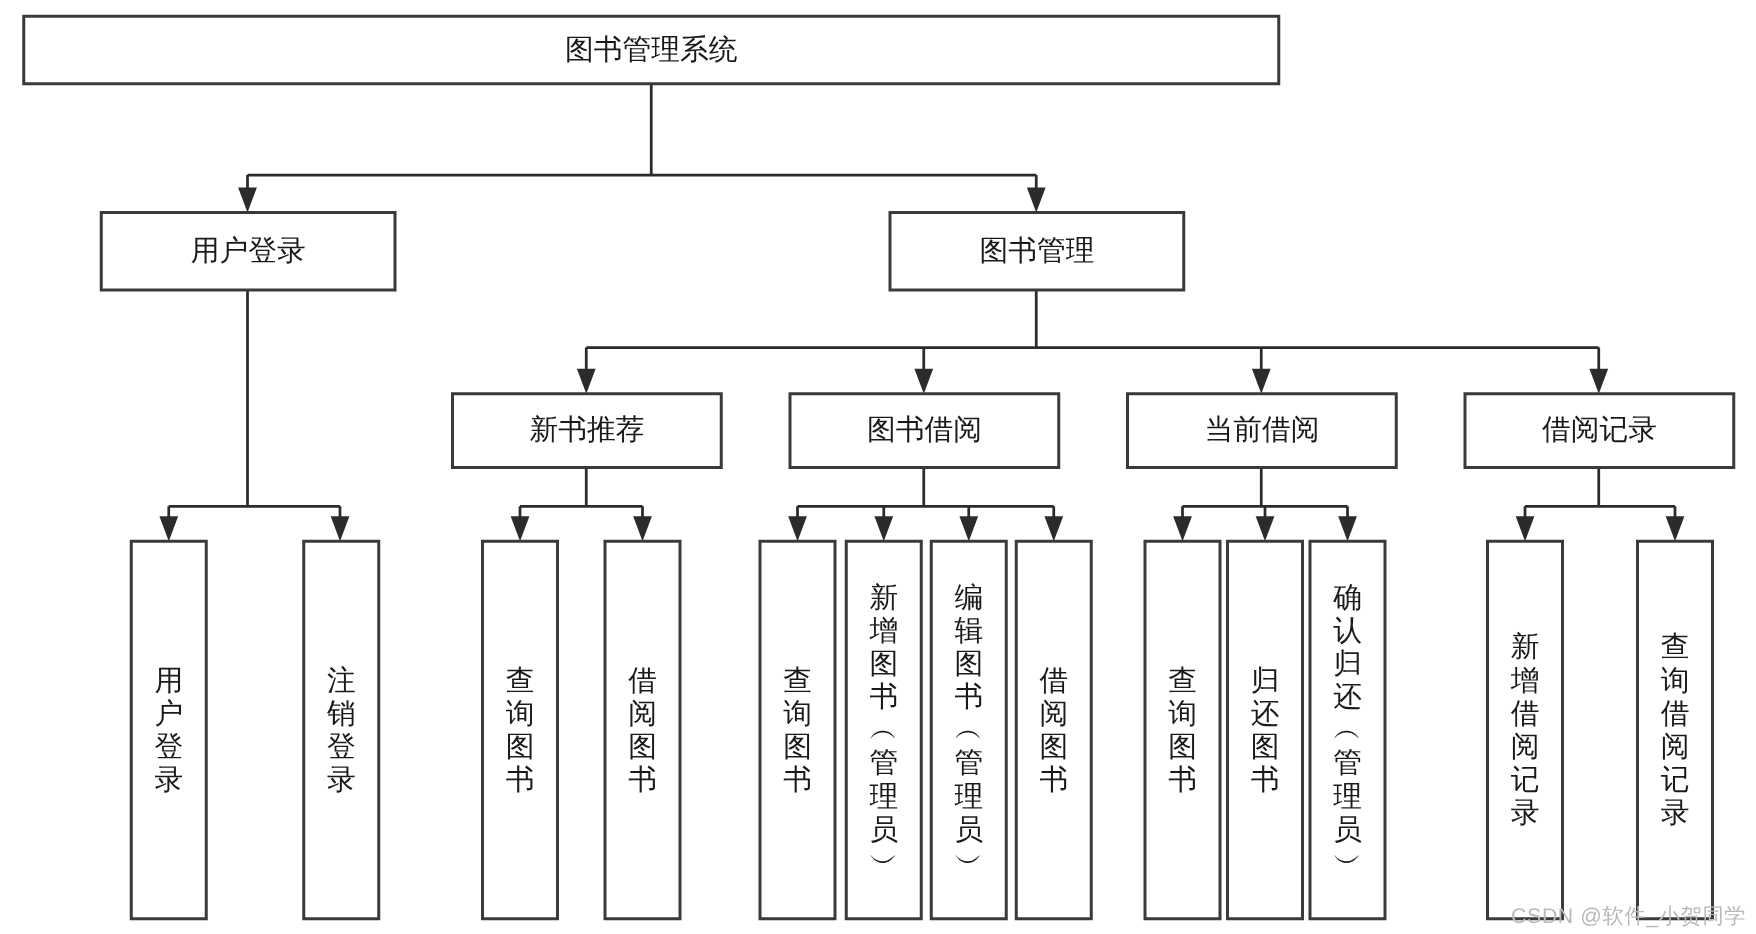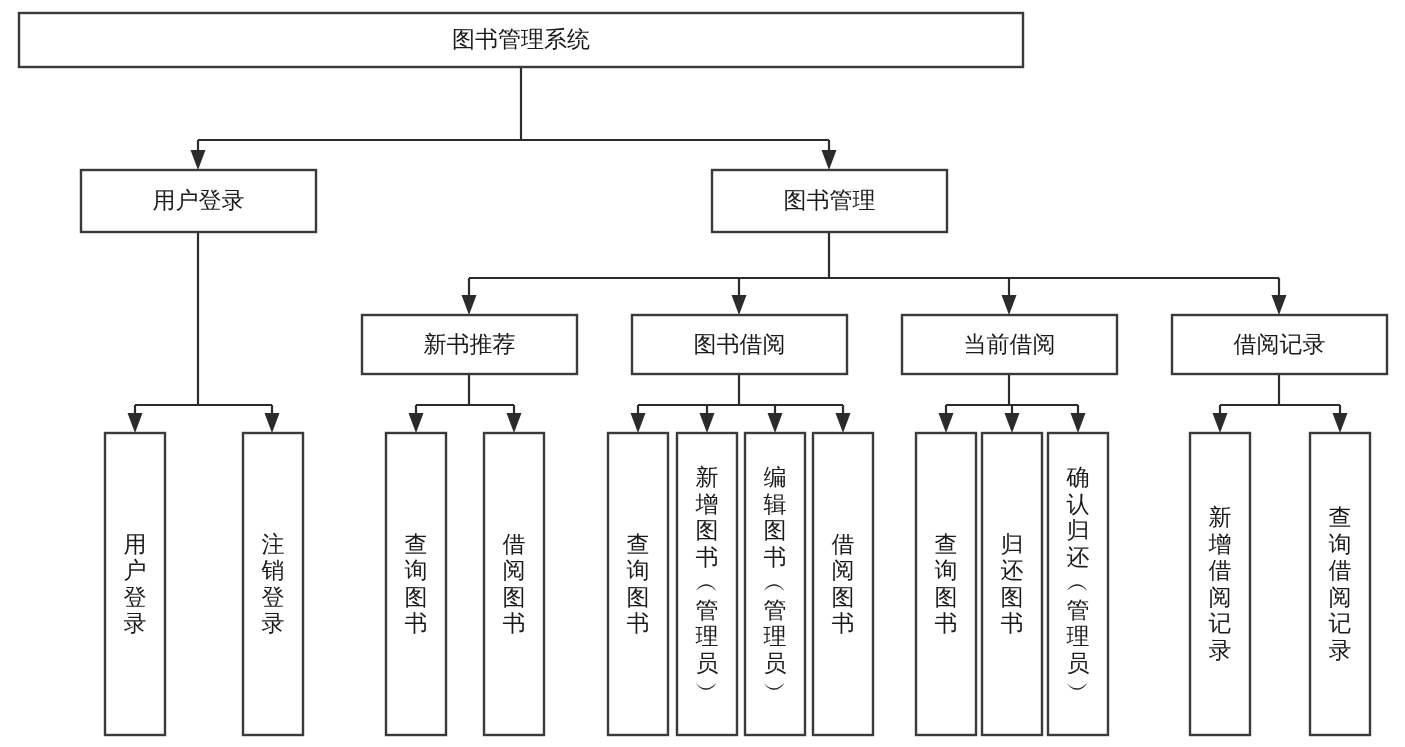--- a/index.html
+++ b/index.html
@@ -216,13 +216,14 @@
         <g>
           <rect class="node-box" x="1190" y="433" width="60" height="302"></rect>
           <text class="node-label-v" x="1220" y="525.17"><tspan x="1220" dy="0">新</tspan><tspan x="1220" dy="26.5">增</tspan><tspan x="1220" dy="26.5">借</tspan><tspan x="1220" dy="26.5">阅</tspan><tspan x="1220" dy="26.5">记</tspan><tspan x="1220" dy="26.5">录</tspan></text>
         </g>
         <g>
           <rect class="node-box" x="1310" y="433" width="60" height="302"></rect>
           <text class="node-label-v" x="1340" y="525.17"><tspan x="1340" dy="0">查</tspan><tspan x="1340" dy="26.5">询</tspan><tspan x="1340" dy="26.5">借</tspan><tspan x="1340" dy="26.5">阅</tspan><tspan x="1340" dy="26.5">记</tspan><tspan x="1340" dy="26.5">录</tspan></text>
         </g>
       </g>
   </svg>
+  <div class="watermark-text">CSDN @软件_小贺同学</div>
 </div>
 
 </body></html>

